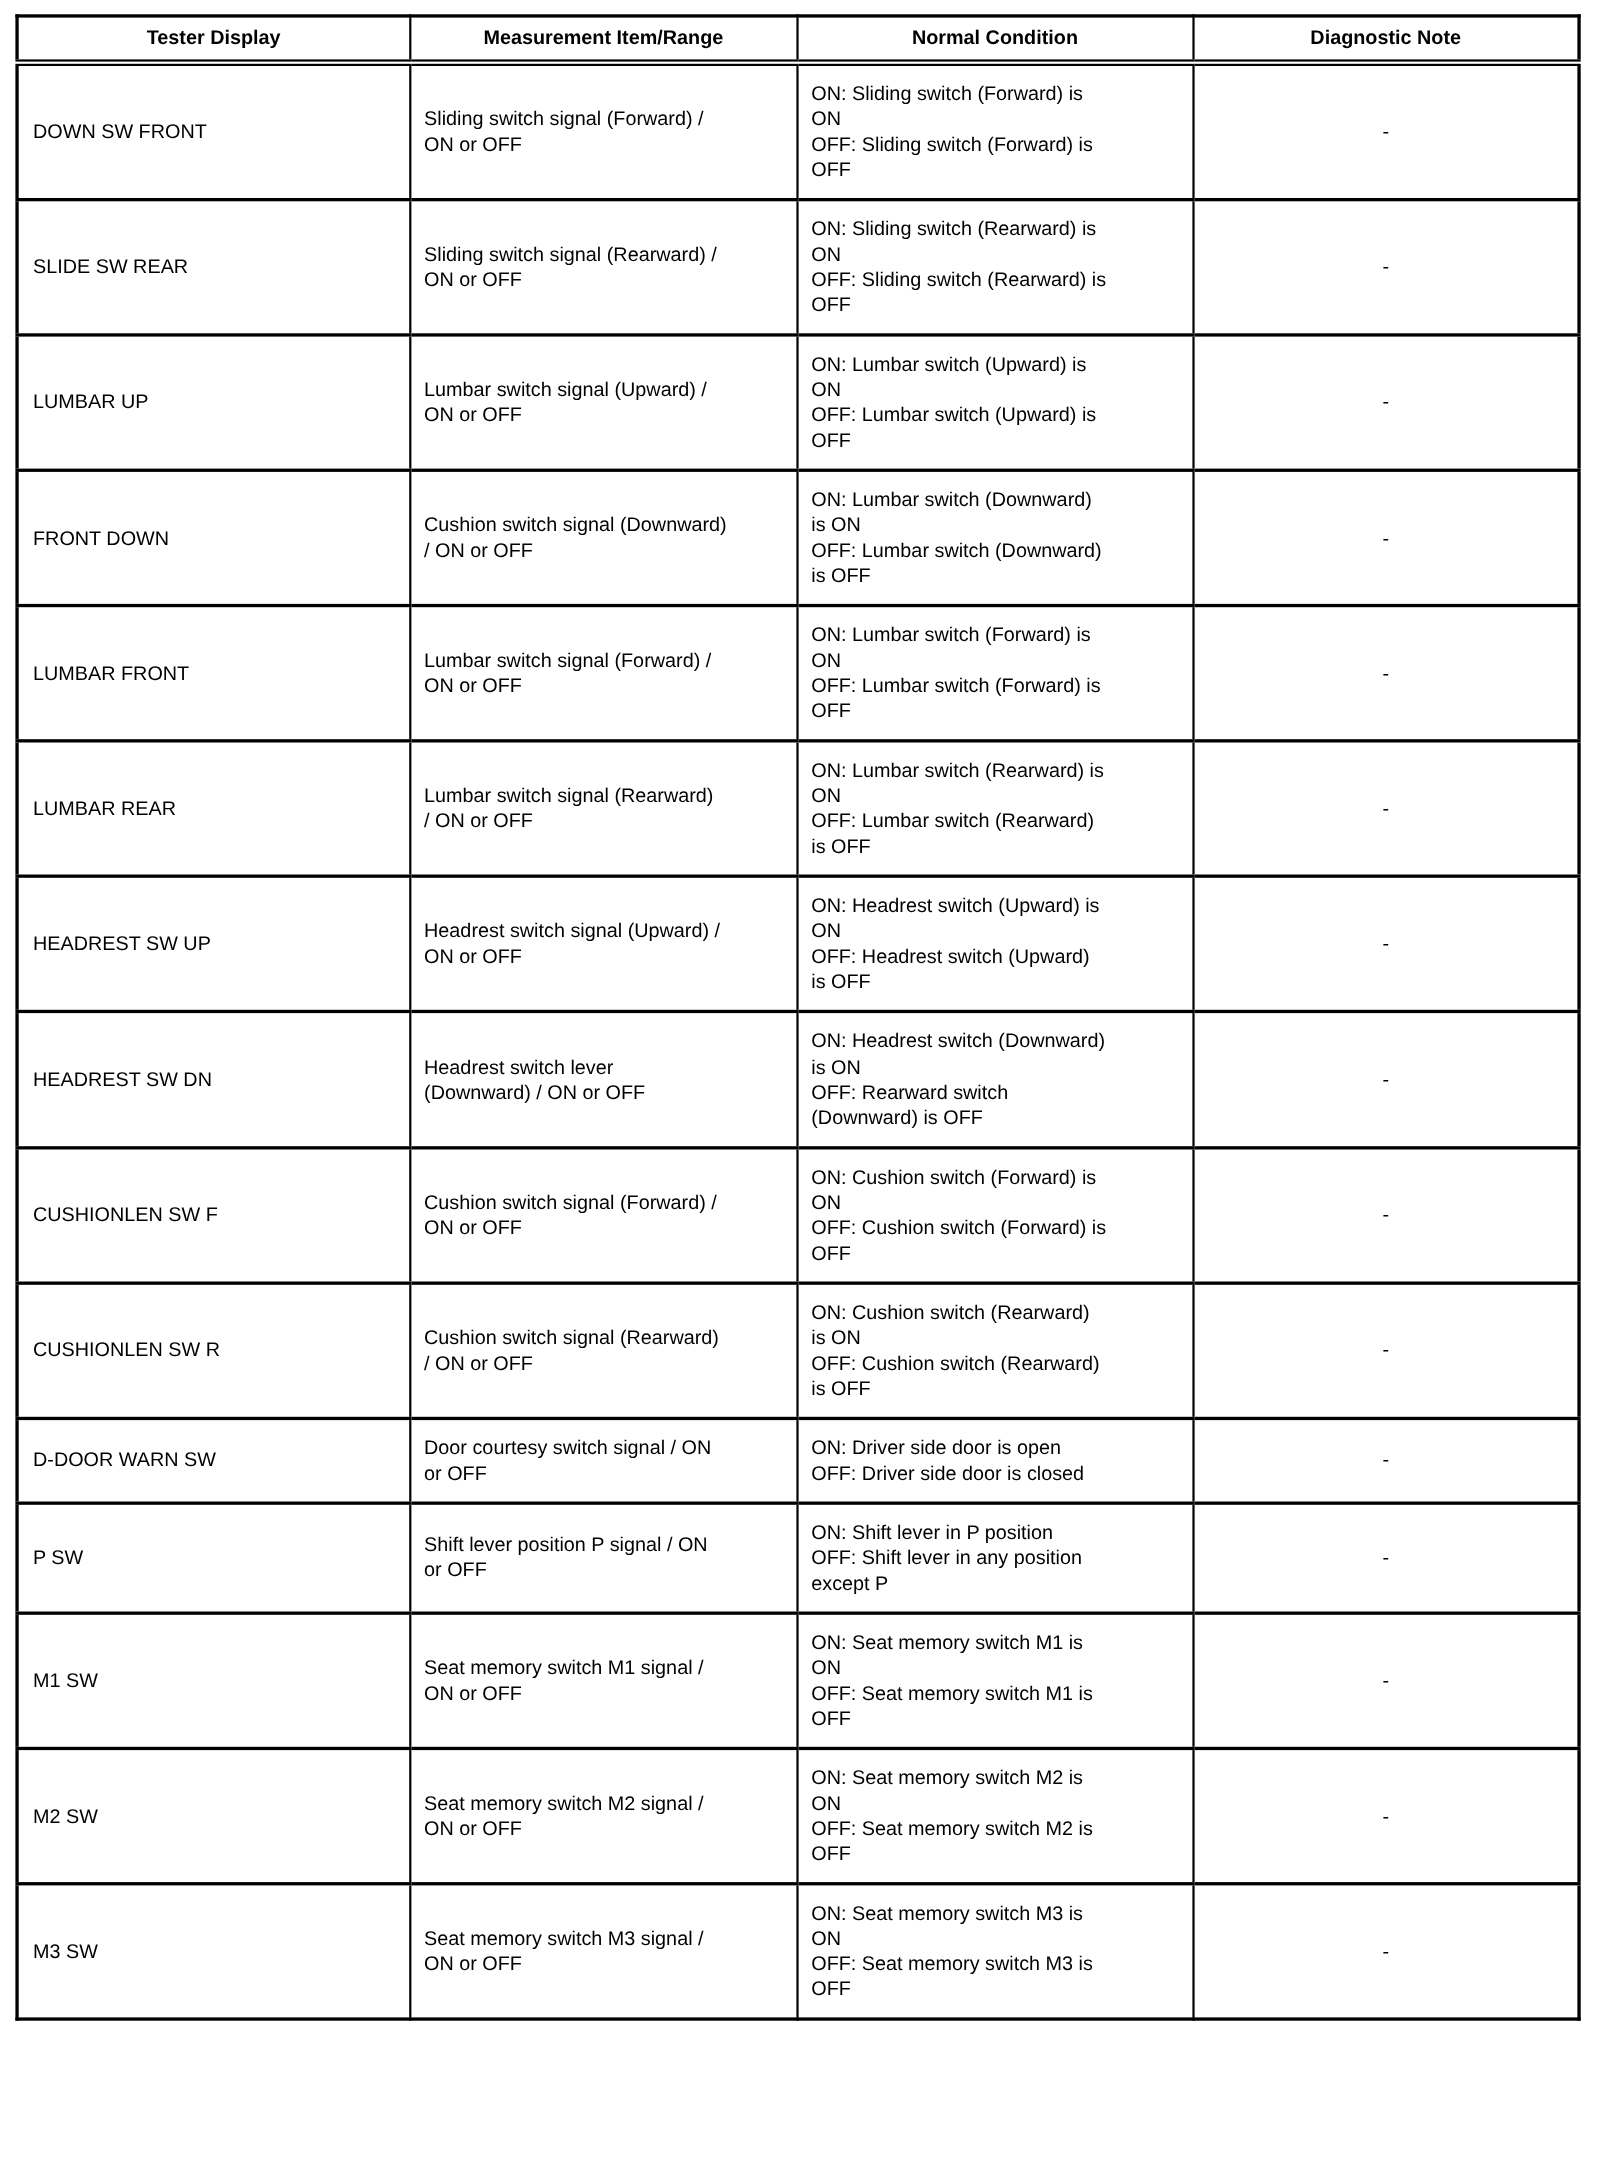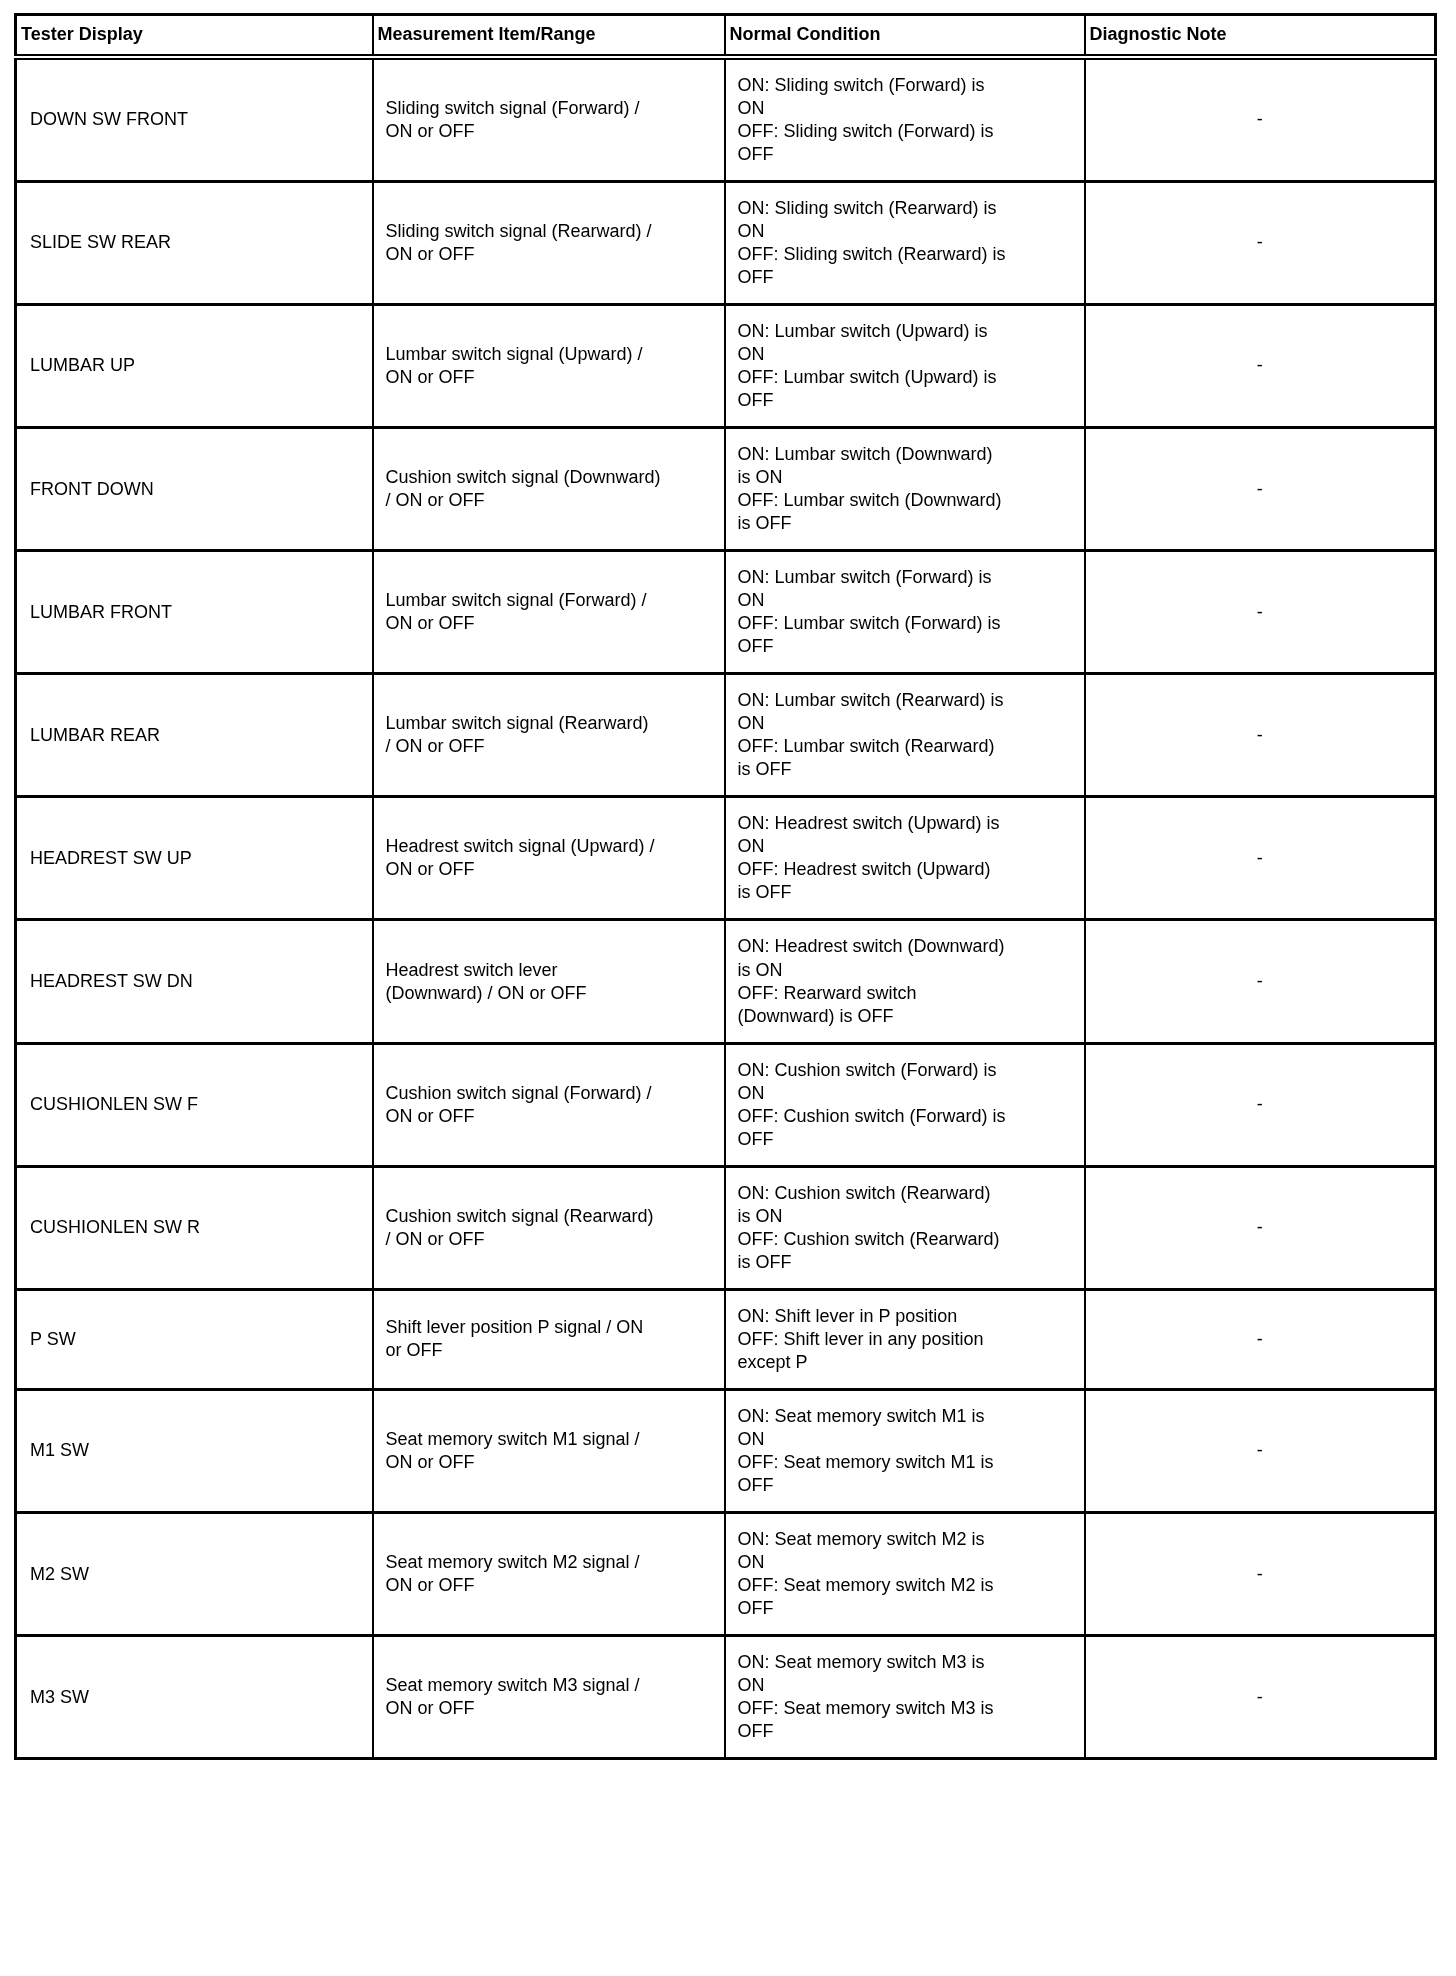--- a/index.html
+++ b/index.html
@@ -25,21 +25,21 @@
   table.data-list, .data-list th, .data-list td {
     border: 2px solid #000000;
   }
   table.data-list {
     border-width: 3px;
   }
   .data-list th {
     border-bottom: 6px double #000000;
     font-size: 18px;
     font-weight: bold;
-    text-align: left;
+    text-align: center;
     padding: 8px 4px;
     line-height: 1.2;
   }
   .data-list td {
     border-top: 3px solid #000000;
     font-size: 18px;
     line-height: 1.28;
     vertical-align: middle;
     padding: 14px 8px 14px 12px;
   }
@@ -170,20 +170,28 @@
           <td class="td-label">CUSHIONLEN SW R</td>
           <td class="td-measurement">Cushion switch signal (Rearward)
 / ON or OFF</td>
           <td class="td-condition">ON: Cushion switch (Rearward)
 is ON
 OFF: Cushion switch (Rearward)
 is OFF</td>
           <td class="td-note">-</td>
         </tr>
         <tr>
+          <td class="td-label">D-DOOR WARN SW</td>
+          <td class="td-measurement">Door courtesy switch signal / ON
+or OFF</td>
+          <td class="td-condition">ON: Driver side door is open
+OFF: Driver side door is closed</td>
+          <td class="td-note">-</td>
+        </tr>
+        <tr>
           <td class="td-label">P SW</td>
           <td class="td-measurement">Shift lever position P signal / ON
 or OFF</td>
           <td class="td-condition">ON: Shift lever in P position
 OFF: Shift lever in any position
 except P</td>
           <td class="td-note">-</td>
         </tr>
         <tr>
           <td class="td-label">M1 SW</td>

